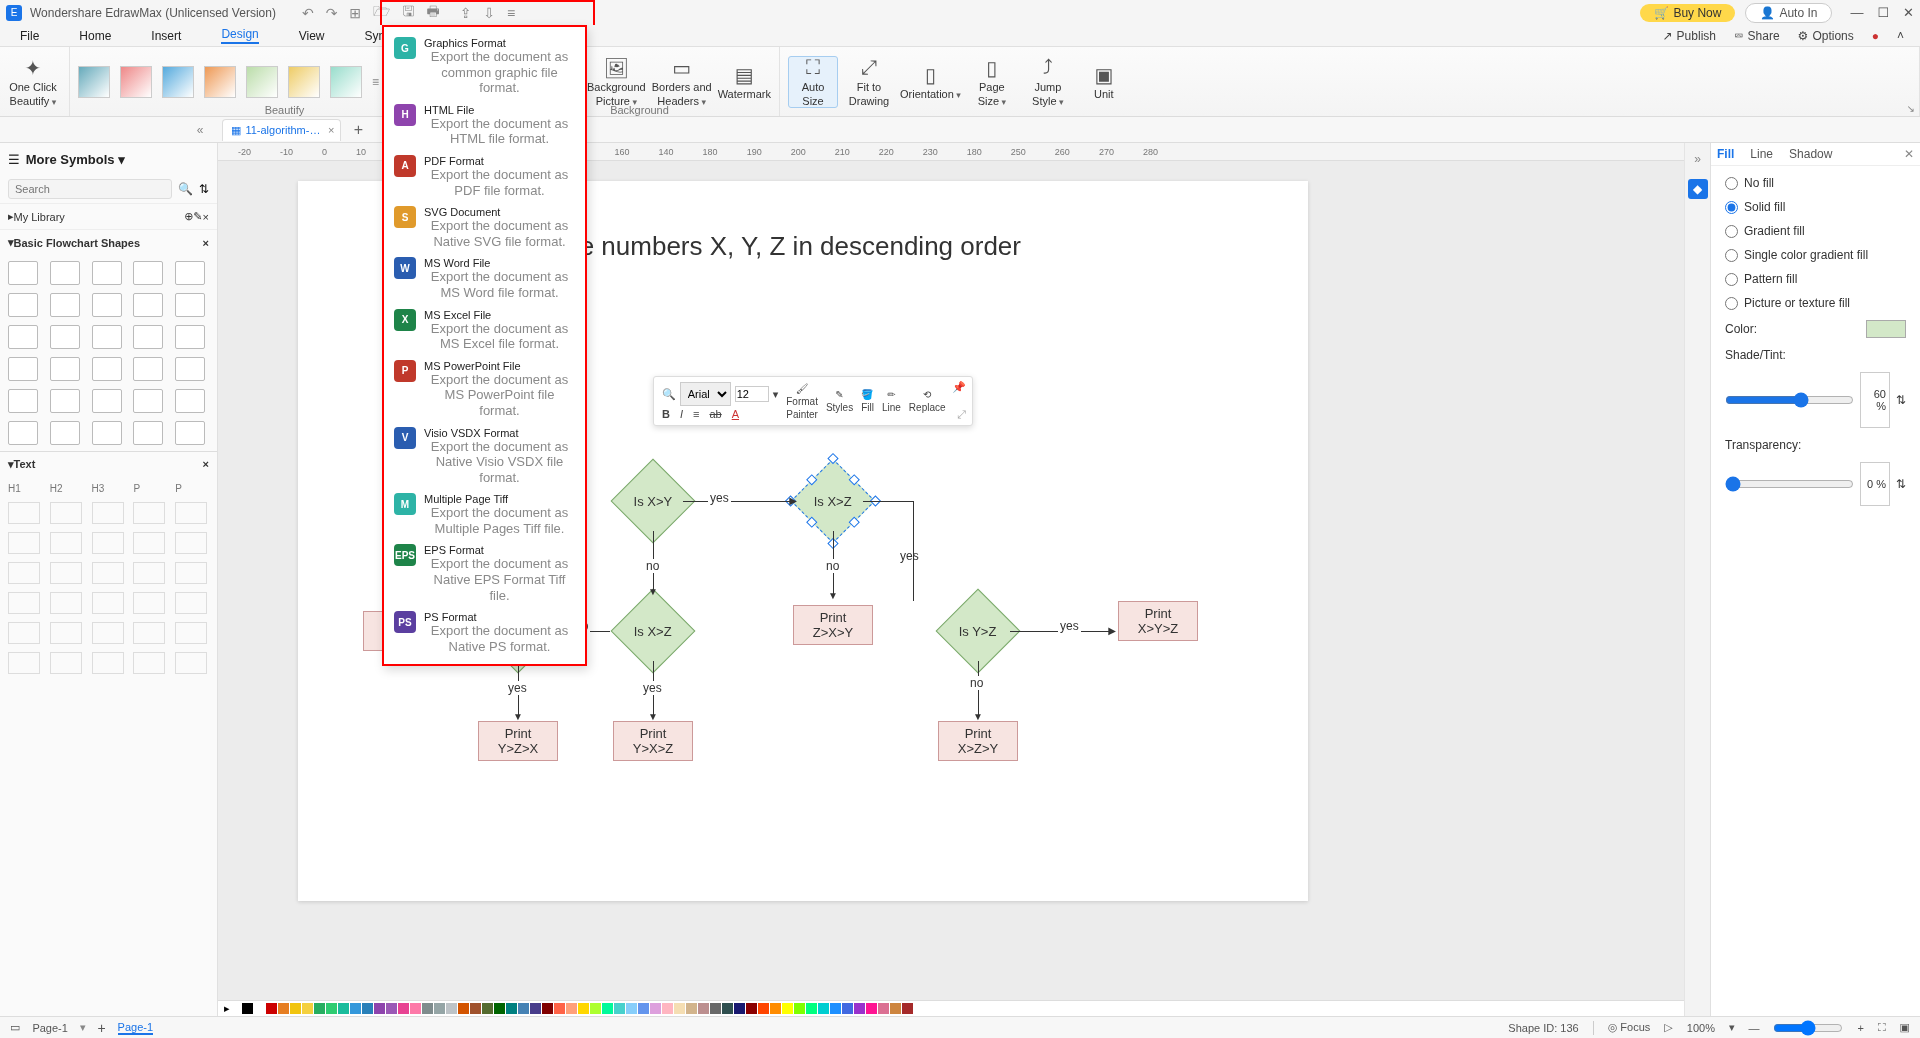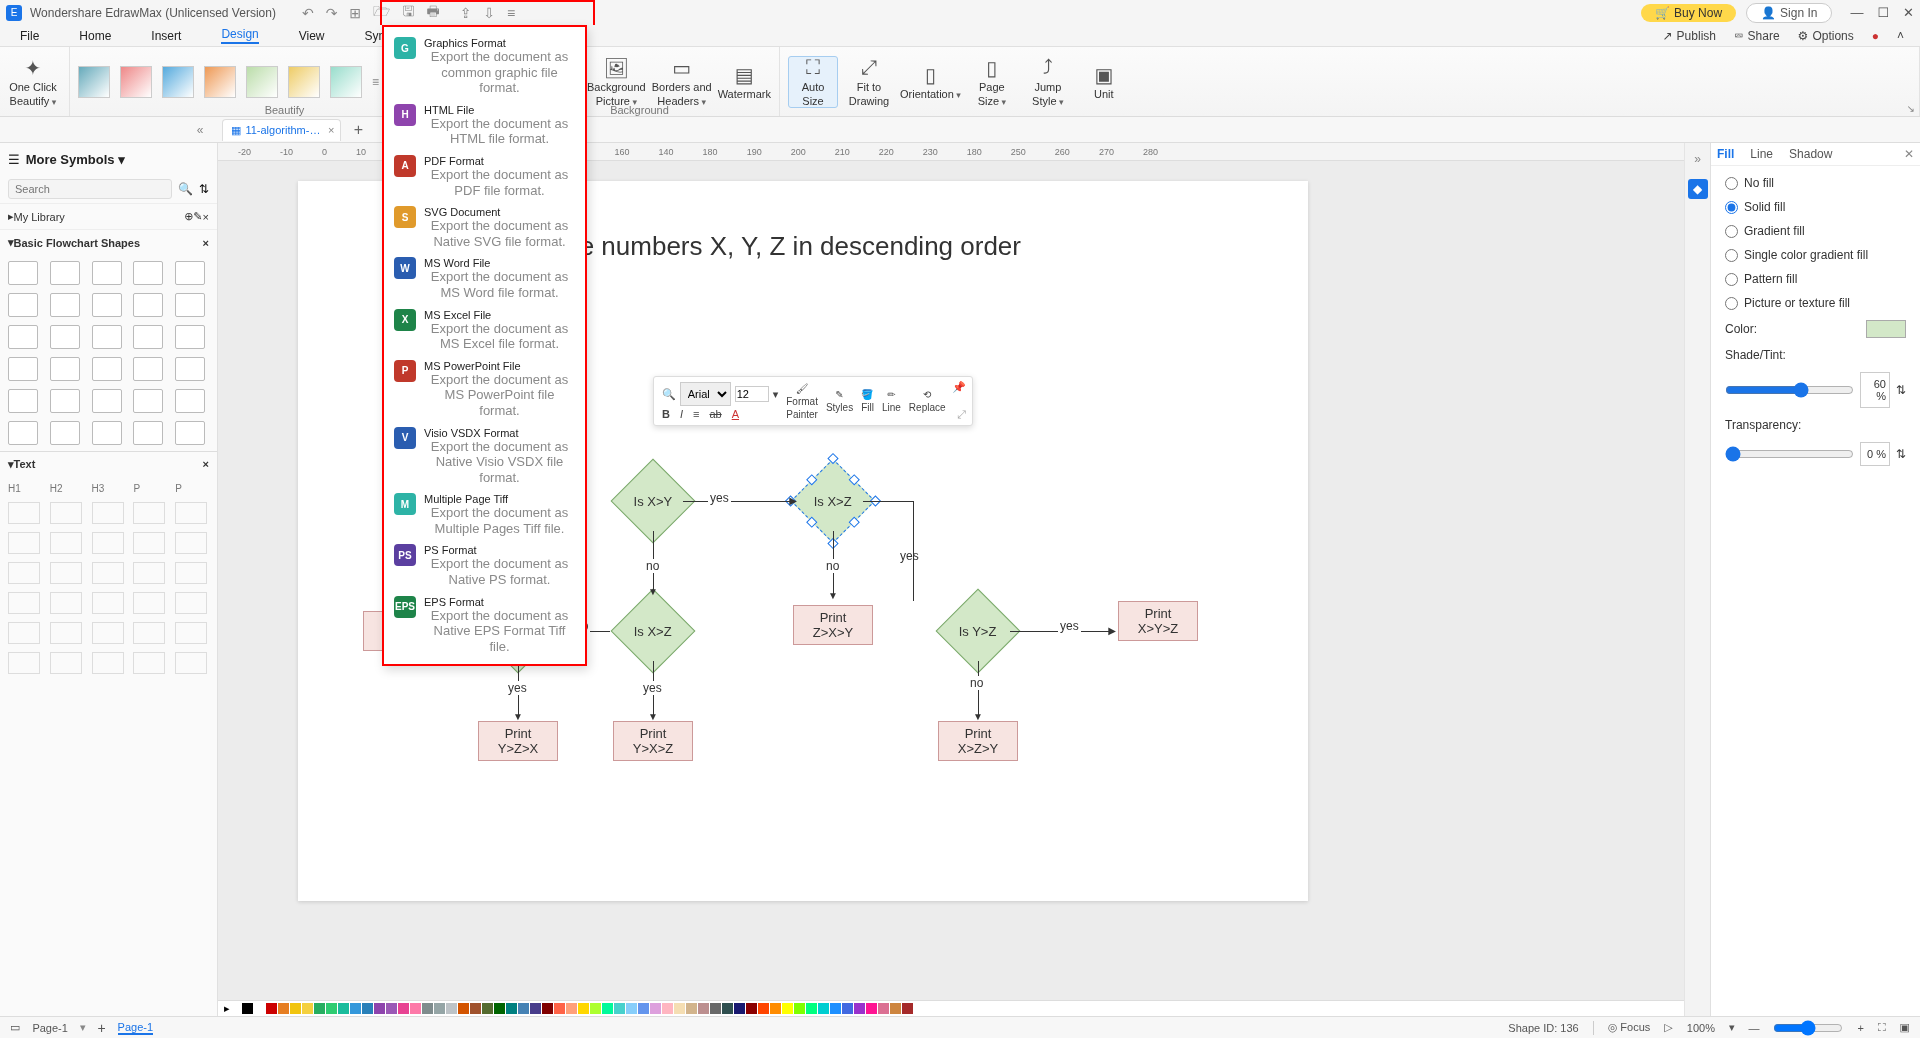--- a/index.html
+++ b/index.html
@@ -85,21 +85,21 @@
 .rp-tabs { display:flex; align-items:center; border-bottom:1px solid #eee; padding:4px 6px; gap:16px;}
 .rp-tabs .rptab { cursor:pointer; color:#555;}
 .rp-tabs .rptab.active { color:#1a74e8; font-weight:600;}
 .rp-tabs .x { margin-left:auto; color:#888; cursor:pointer;}
 .rp-body { padding:10px 14px; display:flex; flex-direction:column; gap:10px;}
 .radio-row { display:flex; align-items:center; gap:6px;}
 .radio-row input{ accent-color:#1a74e8;}
 .color-chip { width:40px; height:18px; background:#d3e8c8; border:1px solid #aaa; margin-left:auto;}
 .slider-row { display:flex; align-items:center; gap:6px;}
 .slider-row input[type=range]{ flex:1; accent-color:#1a74e8;}
-.valbox{ width:46px; border:1px solid #ccc; font-size:11px; padding:5px 3px; text-align:right;}
+.valbox{ width:46px; border:1px solid #ccc; font-size:11px; padding:15px 3px; text-align:right;}
 
 .colorbar { height:16px; background:#fff; border-top:1px solid #ddd; display:flex; align-items:center; padding-left:24px;}
 .colorbar .sw{ width:11px; height:11px; margin-right:1px;}
 
 .statusbar { height:22px; background:#f7f7f7; border-top:1px solid #ddd; display:flex; align-items:center; font-size:11px; color:#555; padding:0 10px; gap:12px;}
 .statusbar .right { margin-left:auto; display:flex; align-items:center; gap:14px;}
 .sb-divider { width:1px; height:14px; background:#ccc;}
 .page-tab { color:#1a74e8; border-bottom:2px solid #1a74e8;}
 
 .side-icons{ width:26px; background:#f3f3f3; border-left:1px solid #e4e4e4; display:flex; flex-direction:column; align-items:center; padding-top:6px; gap:10px; color:#888;}
@@ -120,21 +120,21 @@
       <span>🗁</span>
       <span>🖫</span>
       <span>🖶</span>
       <span style="margin-left:8px">⇪</span>
       <span>⇩</span>
       <span>≡</span>
     </div>
   </div>
   <div class="titlebar-right">
     <div class="btn-buy">🛒 <span>Buy Now</span></div>
-    <div class="btn-sign">👤 <span>Sign In</span></div>
+    <div class="btn-sign">👤 <span>Auto In</span></div>
     <div class="win-ctrl">
       <span>—</span>
       <span>☐</span>
       <span>✕</span>
     </div>
   </div>
 </div>
 
 <div class="export-hi"></div>
 <div class="export-panel" id="export-panel">
@@ -195,31 +195,31 @@
       </div>
     </div>
     <div class="exp-item">
       <div class="exp-ico" style="background:#2db3a6">M</div>
   <div class="exp-txt">
         <div class="t">Multiple Page Tiff</div>
         <div class="d">Export the document as Multiple Pages Tiff file.</div>
       </div>
     </div>
     <div class="exp-item">
+      <div class="exp-ico" style="background:#1e8449">EPS</div>
+  <div class="exp-txt">
+        <div class="t">EPS Format</div>
+        <div class="d">Export the document as Native EPS Format Tiff file.</div>
+      </div>
+    </div>
+    <div class="exp-item">
       <div class="exp-ico" style="background:#5b3fa0">PS</div>
   <div class="exp-txt">
         <div class="t">PS Format</div>
         <div class="d">Export the document as Native PS format.</div>
-      </div>
-    </div>
-    <div class="exp-item">
-      <div class="exp-ico" style="background:#1e8449">EPS</div>
-  <div class="exp-txt">
-        <div class="t">EPS Format</div>
-        <div class="d">Export the document as Native EPS Format Tiff file.</div>
       </div>
     </div>
   </div>
 
 <div class="menubar">
   <span class="tabm">File</span>
   <span class="tabm">Home</span>
   <span class="tabm">Insert</span>
   <span class="tabm active">Design</span>
   <span class="tabm">View</span>

